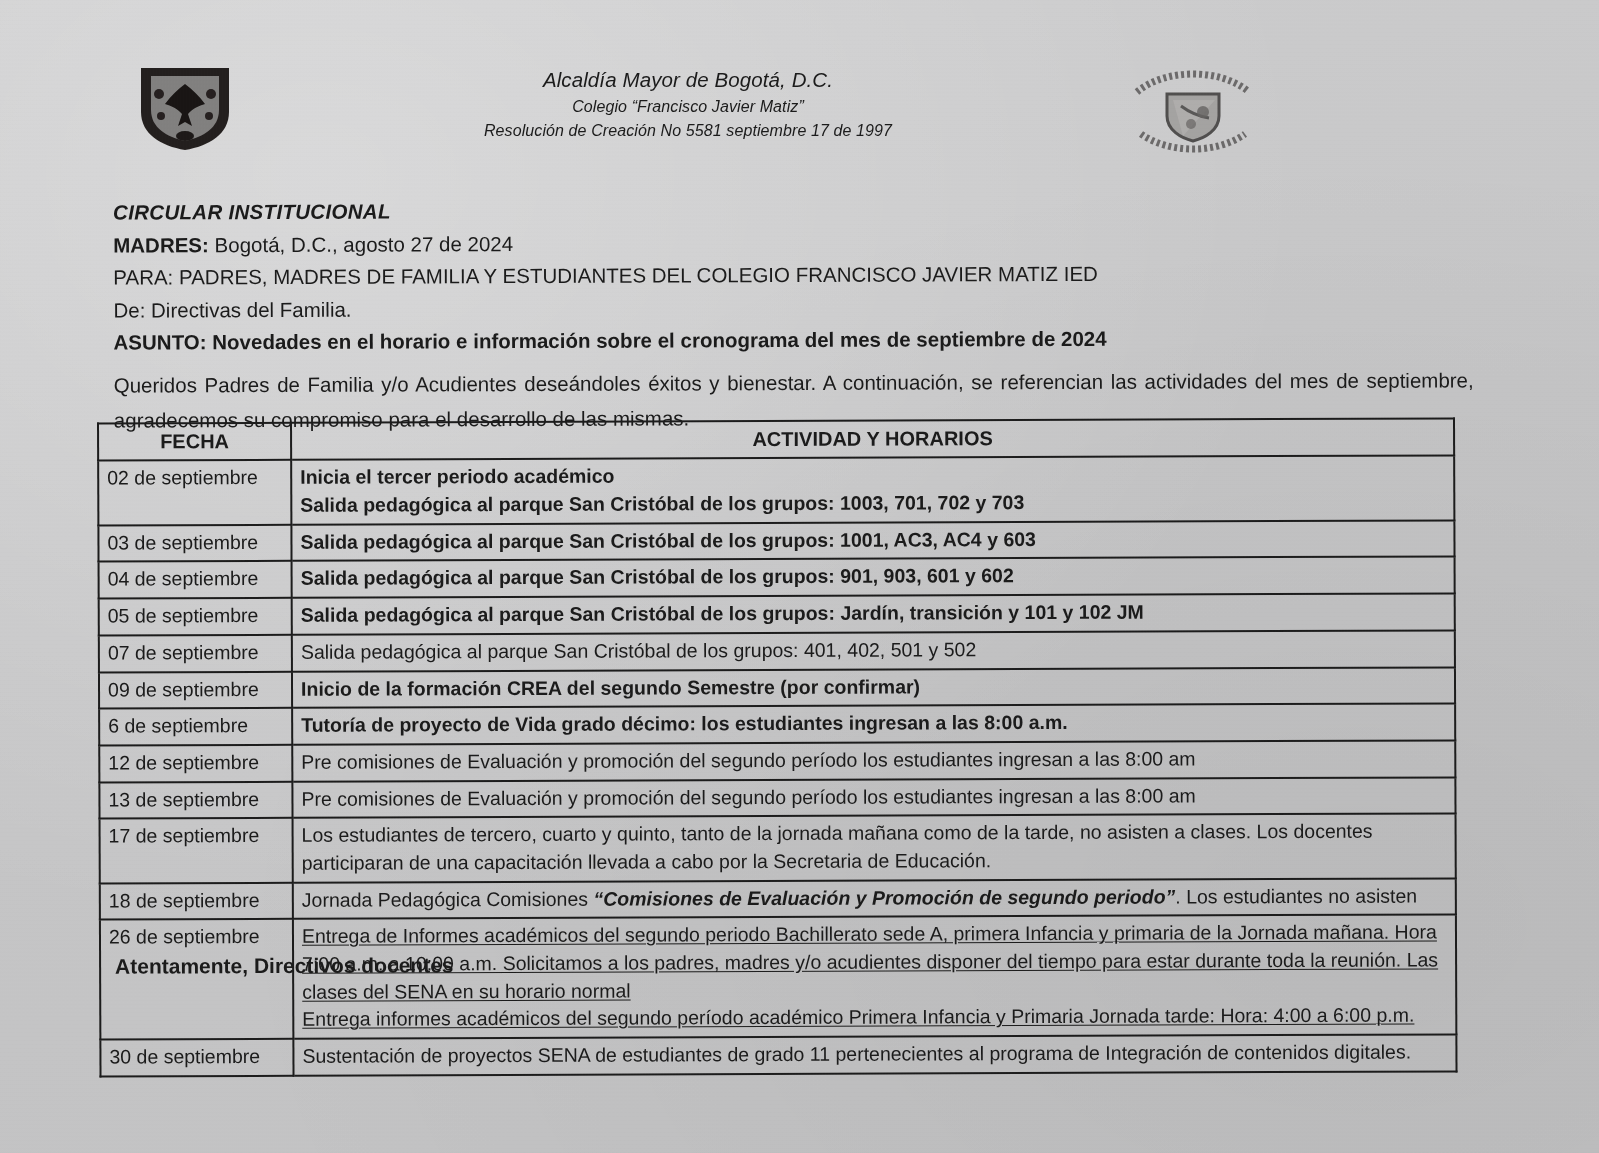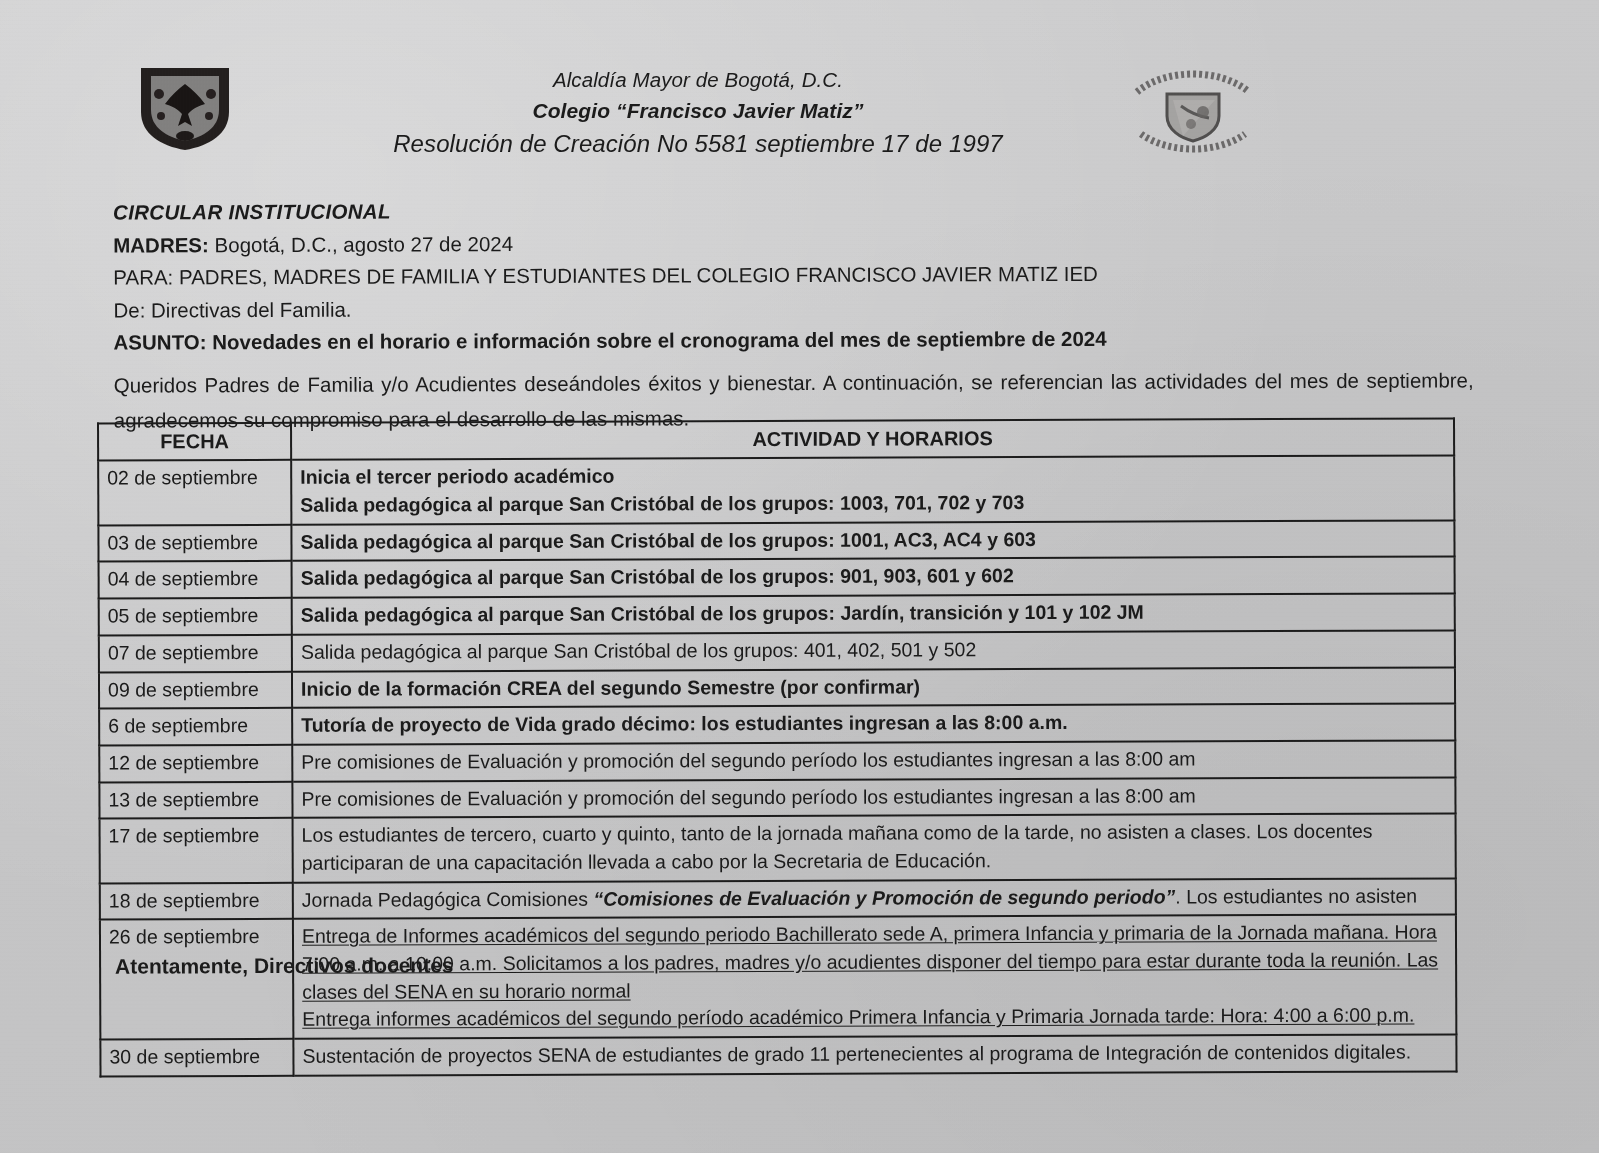--- a/index.html
+++ b/index.html
@@ -53,32 +53,32 @@
   .logo-right {
     position: absolute;
     left: 1123px;
     top: 8px;
     width: 140px;
     height: 100px;
     opacity: 0.78;
   }
   .header-text {
     position: absolute;
-    left: 328px;
+    left: 318px;
     top: 15px;
     width: 740px;
     text-align: center;
     font-style: italic;
     line-height: 1.48;
     font-size: 20.5px;
     letter-spacing: 0.1px;
   }
-  .header-text .l3 { font-weight: bold; font-size: 21px; }
+  .header-text .l3 { font-weight: normal; font-size: 16px; }
   .header-text .l4,
-  .header-text .l5 { font-size: 24px; }
+  .header-text .l5 { font-size: 16px; }
 
   
   .intro {
     position: absolute;
     left: 113px;
     top: 200px;
     width: 1360px;
     font-size: 20.5px;
     line-height: 1.0;
   }

